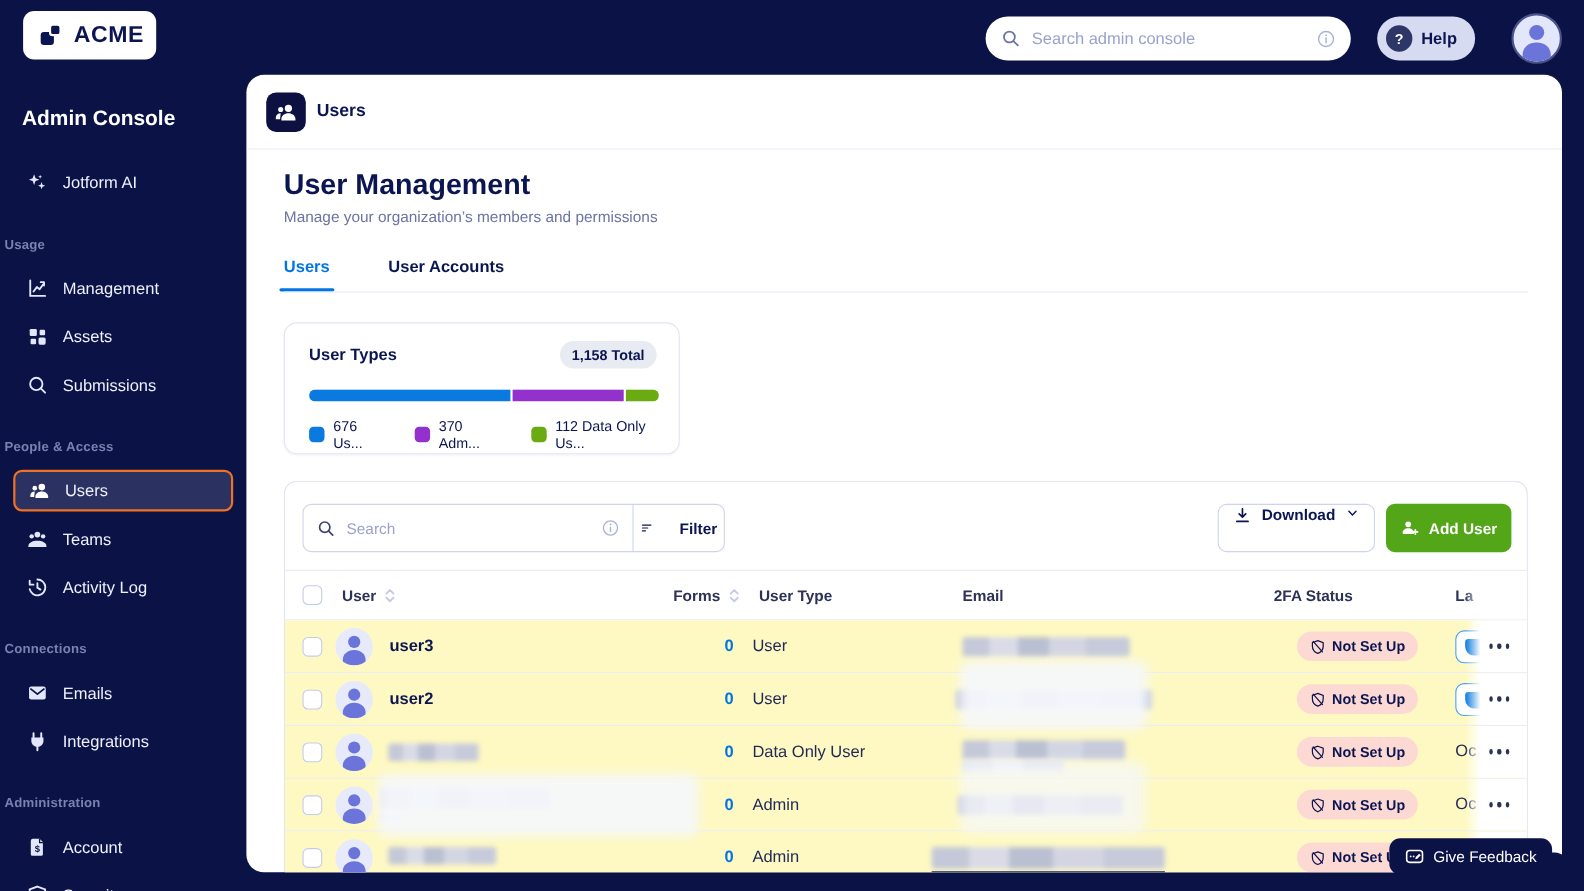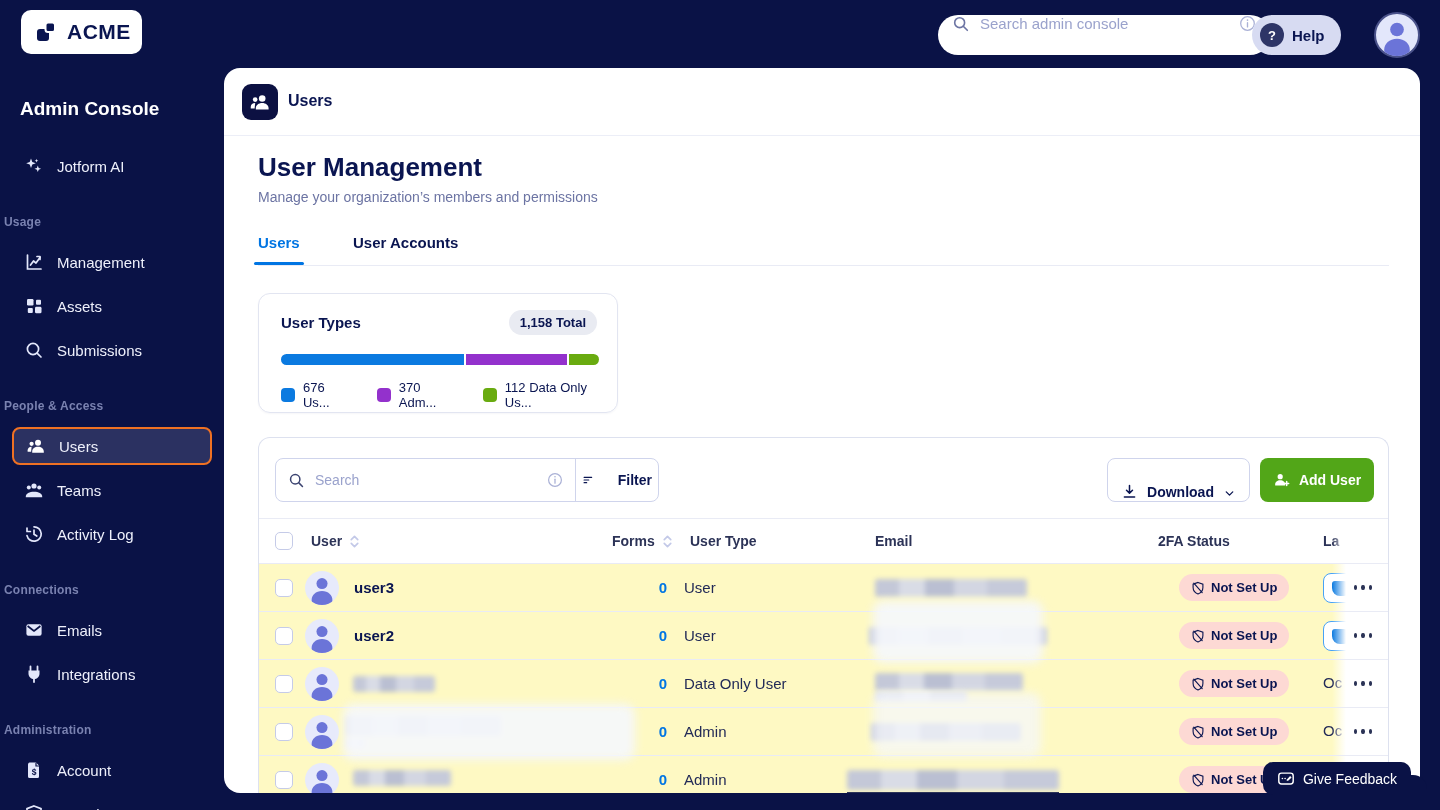--- a/index.html
+++ b/index.html
@@ -3,22 +3,22 @@
 <meta charset="utf-8">
 <style>
   html,body{margin:0;padding:0;}
   .app{position:relative;width:1440px;height:810px;background:#0a1246;overflow:hidden;
        font-family:"Liberation Sans","DejaVu Sans",sans-serif;-webkit-font-smoothing:antialiased;}
 
   
   .logo{position:absolute;left:21px;top:10px;width:121px;height:44px;background:#fff;border-radius:10px;
         display:flex;align-items:center;gap:7px;padding-left:13px;box-sizing:border-box;cursor:pointer;}
   .logo-text{font-size:21px;font-weight:800;color:#0a1551;letter-spacing:.5px;}
-  .gsearch{position:absolute;left:938px;top:15px;width:332px;height:40px;background:#fff;border-radius:20px;
-           display:flex;align-items:flex-start;padding:0 14px;box-sizing:border-box;gap:10px;}
+  .gsearch{position:absolute;left:896px;top:15px;width:332px;height:40px;background:#fff;border-radius:20px;
+           display:flex;align-items:center;padding:0 14px;box-sizing:border-box;gap:10px;}
   .gsearch .ph{flex:1;font-size:15px;color:#9aa2cc;}
   .helpbtn{position:absolute;left:1252px;top:15px;height:40px;padding:0 16px 0 8px;background:#d7dbf2;border:none;
            border-radius:20px;display:flex;align-items:center;gap:8px;cursor:pointer;}
   .helpq{width:24px;height:24px;border-radius:50%;background:#2e3567;color:#fff;font-size:13px;font-weight:700;
          display:flex;align-items:center;justify-content:center;}
   .helpbtn span.lbl{font-size:15px;font-weight:700;color:#0a1551;}
   .avatar{position:absolute;left:1374px;top:12px;width:46px;height:46px;border-radius:50%;background:#e3e7fb;
           border:2px solid #4a528a;box-sizing:border-box;overflow:hidden;display:flex;align-items:center;justify-content:center;cursor:pointer;}
 
   
@@ -58,21 +58,21 @@
   .tbl{position:absolute;left:34px;top:369px;width:1131px;height:356px;border:1px solid #dde1ef;border-bottom:none;
        border-radius:12px 12px 0 0;box-sizing:border-box;background:#fff;}
   .sgroup{position:absolute;left:16px;top:20px;width:384px;height:44px;border:1px solid #cfd4ec;border-radius:8px;
           display:flex;align-items:center;box-sizing:border-box;}
   .sgroup .sin{flex:1;display:flex;align-items:center;gap:10px;padding:0 12px;cursor:text;}
   .sgroup .ph{flex:1;font-size:14px;color:#9aa2cc;}
   .sgroup .fdiv{width:1px;height:100%;background:#cfd4ec;}
   .fbtn{width:82px;height:100%;display:flex;align-items:center;justify-content:center;gap:24px;border:none;background:none;
         font-size:14px;font-weight:700;color:#0a1551;cursor:pointer;}
   .dlbtn{position:absolute;left:848px;top:20px;width:143px;height:44px;border:1px solid #cfd4ec;border-radius:8px;background:#fff;
-         display:flex;align-items:flex-end;justify-content:center;gap:9px;font-size:14px;font-weight:700;color:#0a1551;cursor:pointer;}
+         display:flex;align-items:flex-start;justify-content:center;gap:9px;font-size:14px;font-weight:700;color:#0a1551;cursor:pointer;}
   .addbtn{position:absolute;left:1001px;top:20px;width:114px;height:44px;border:none;border-radius:8px;background:#52a618;
           display:flex;align-items:center;justify-content:center;gap:8px;font-size:14px;font-weight:700;color:#fff;cursor:pointer;}
 
   .thead{position:absolute;left:0;top:80px;width:100%;height:46px;border-top:1px solid #e9ebf5;border-bottom:1px solid #e9ebf5;box-sizing:border-box;}
   .th{position:absolute;top:14px;font-size:14px;font-weight:700;color:#2c3357;display:flex;align-items:center;gap:6px;}
   .cb{position:absolute;left:16px;top:50%;margin-top:-9px;width:18px;height:18px;border:1.5px solid #c5cbe8;border-radius:5px;
       box-sizing:border-box;background:#fff;cursor:pointer;}
   .trow{position:absolute;left:0;width:100%;height:48px;border-bottom:1px solid #e9ebf5;box-sizing:border-box;background:#fef9c3;}
   .row-av{position:absolute;left:46px;top:7px;width:34px;height:34px;border-radius:50%;background:#e7eafb;
           display:flex;align-items:center;justify-content:center;overflow:hidden;}

